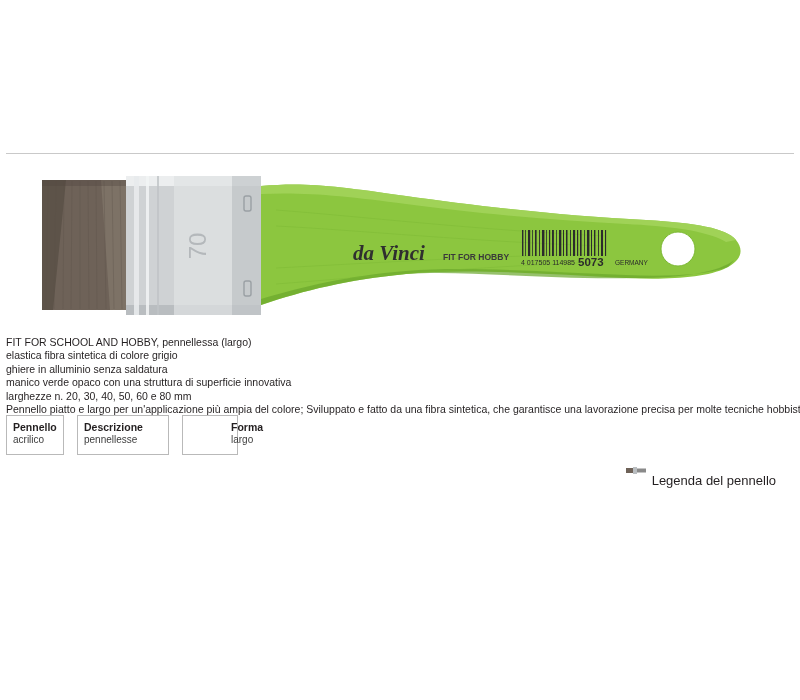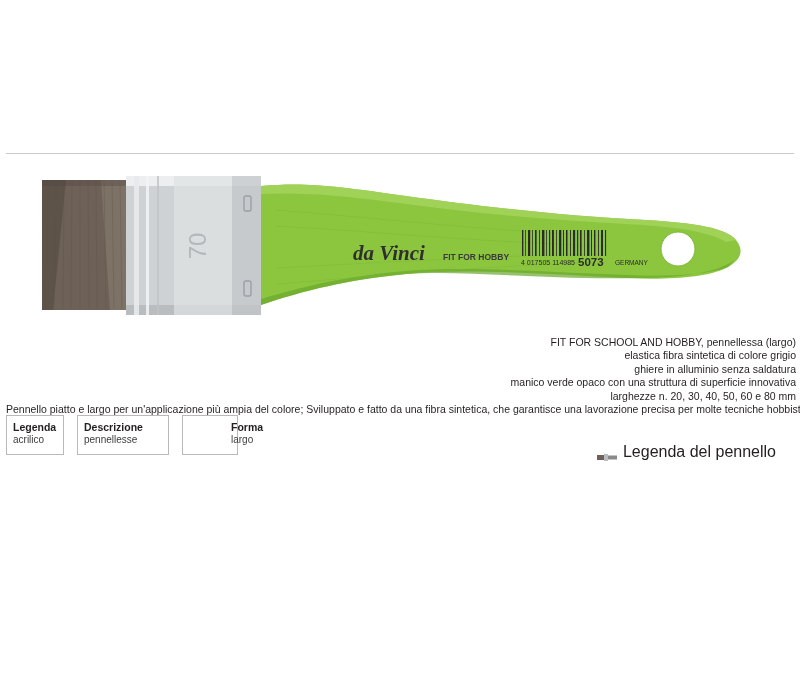--- a/index.html
+++ b/index.html
@@ -50,21 +50,21 @@
   
   .desc {
     position: absolute;
     left: 6px;
     top: 336px;
     width: 790px;
     font-size: 10.5px;
     line-height: 13.4px;
     color: #231f20;
   }
-  .desc div { white-space: nowrap; text-align: right; }
+  .desc div { white-space: nowrap; }
   
   .attr-row {
     position: absolute;
     left: 6px;
     top: 415px;
     display: flex;
     gap: 13px;
   }
   .attr-box {
     border: 1px solid #b9b9b9;
@@ -97,23 +97,24 @@
     display: flex;
     align-items: center;
     gap: 6px;
   }
   .legend-icon {
     display: inline-block;
     width: 20px;
     height: 9px;
   }
   .legend-label {
-    font-size: 16px;
-    color: #231f20;
-    white-space: nowrap;
+    font-size: 13px;
+    color: #231f20;
+    white-space: nowrap;
+    margin-top: 30px;
   }
 </style>
 </head>
 <body>
 
 <div class="page">
 
   <div class="title-rule"></div>
 
   <div class="brush">
@@ -220,21 +221,21 @@
     <div>FIT FOR SCHOOL AND HOBBY, pennellessa (largo)</div>
     <div>elastica fibra sintetica di colore grigio</div>
     <div>ghiere in alluminio senza saldatura</div>
     <div>manico verde opaco con una struttura di superficie innovativa</div>
     <div>larghezze n. 20, 30, 40, 50, 60 e 80 mm</div>
     <div>Pennello piatto e largo per un'applicazione più ampia del colore; Sviluppato e fatto da una fibra sintetica, che garantisce una lavorazione precisa per molte tecniche hobbistiche</div>
   </div>
 
   <div class="attr-row">
     <div class="attr-box">
-      <div class="attr-name">Legenda</div>
+      <div class="attr-name">Pennello</div>
       <div class="attr-value">acrilico</div>
     </div>
     <div class="attr-box w-descr">
       <div class="attr-name">Descrizione</div>
       <div class="attr-value">pennellesse</div>
     </div>
     <div class="attr-box w-forma">
       <div class="attr-name">Forma</div>
       <div class="attr-value">largo</div>
     </div>

